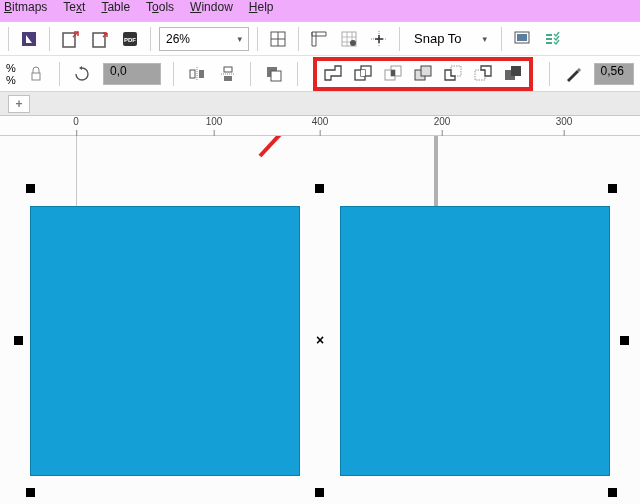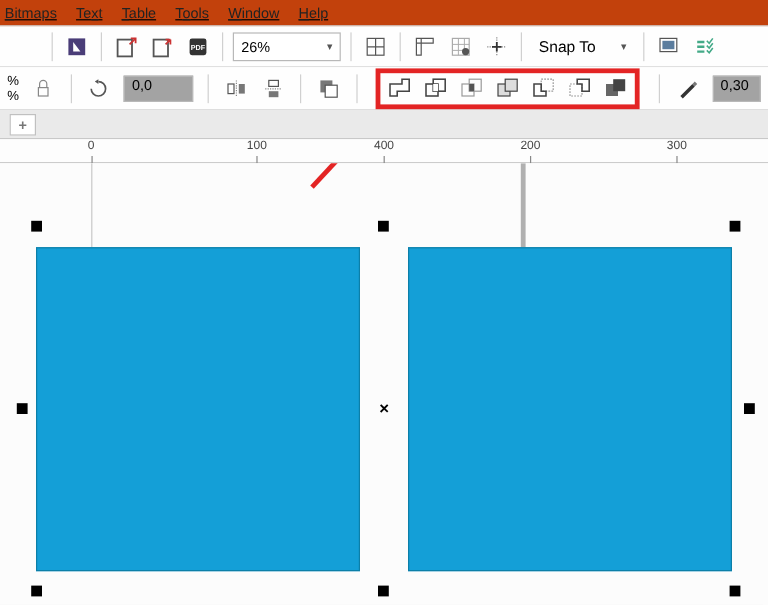--- a/index.html
+++ b/index.html
@@ -1,23 +1,23 @@
 <!DOCTYPE html>
 <html><head>
 <meta charset="utf-8">
 <style>
   * { box-sizing: border-box; }
   body { margin: 0; font-family: Segoe UI, Arial, sans-serif; font-size: 12px;
          width: 640px; height: 504px; overflow: hidden; background: #f4f4f4; }
-  .menubar { display: flex; height: 22px; align-items: center; padding: 0 4px;
-             background: #c2410c; border-bottom: 1px solid #d0d0d0; gap: 16px; text-decoration: underline; }
+  .menubar { display: flex; height: 22px; align-items: flex-start; padding: 0 4px;
+             background: #f0abfc; border-bottom: 1px solid #d0d0d0; gap: 16px; }
   .menubar span { color: #222; }
   .underline { text-decoration: underline; text-underline-offset: 1px; }
   .toolbar1 { display: flex; height: 34px; align-items: center; padding: 0 6px;
-              background: #fefefe; border-bottom: 1px solid #e0e0e0; gap: 6px; justify-content: center; }
+              background: #fefefe; border-bottom: 1px solid #e0e0e0; gap: 6px; }
   .toolbar2 { display: flex; height: 36px; align-items: center; padding: 0 6px;
               background: #fefefe; border-bottom: 1px solid #d6d6d6; gap: 10px; }
   .sep { width: 1px; height: 24px; background: #d0d0d0; margin: 0 2px; }
   .ico { width: 24px; height: 24px; display: flex; align-items: center; justify-content: center;
          border-radius: 2px; }
   .zoom-sel { display: flex; align-items: center; width: 90px; height: 24px;
               border: 1px solid #b8b8b8; background: #fff; padding: 0 6px; justify-content: space-between; }
   .dd-arrow { font-size: 9px; color: #555; }
   .snap-to { display: flex; align-items: center; height: 24px; gap: 21px;
               padding: 0 6px; font-size: 13px; }
@@ -225,21 +225,21 @@
   </div>
 
   <div class="sep"></div>
   <div class="ico">
     <svg width="20" height="20">
         <path d="M4 16 L14 6 L16 8 L6 18 Z" fill="#333"></path>
         <path d="M14 6 L16 4 L18 6 L16 8 Z" fill="#777"></path>
       </svg>
   </div>
   <div class="input-box" style="width:44px">
-    <span>0,30</span>
+    <span>0,56</span>
   </div>
 </div>
 
 <div class="tabbar">
   <div class="tabbtn">
     <span>+</span>
   </div>
 </div>
 
 <div class="ruler">

